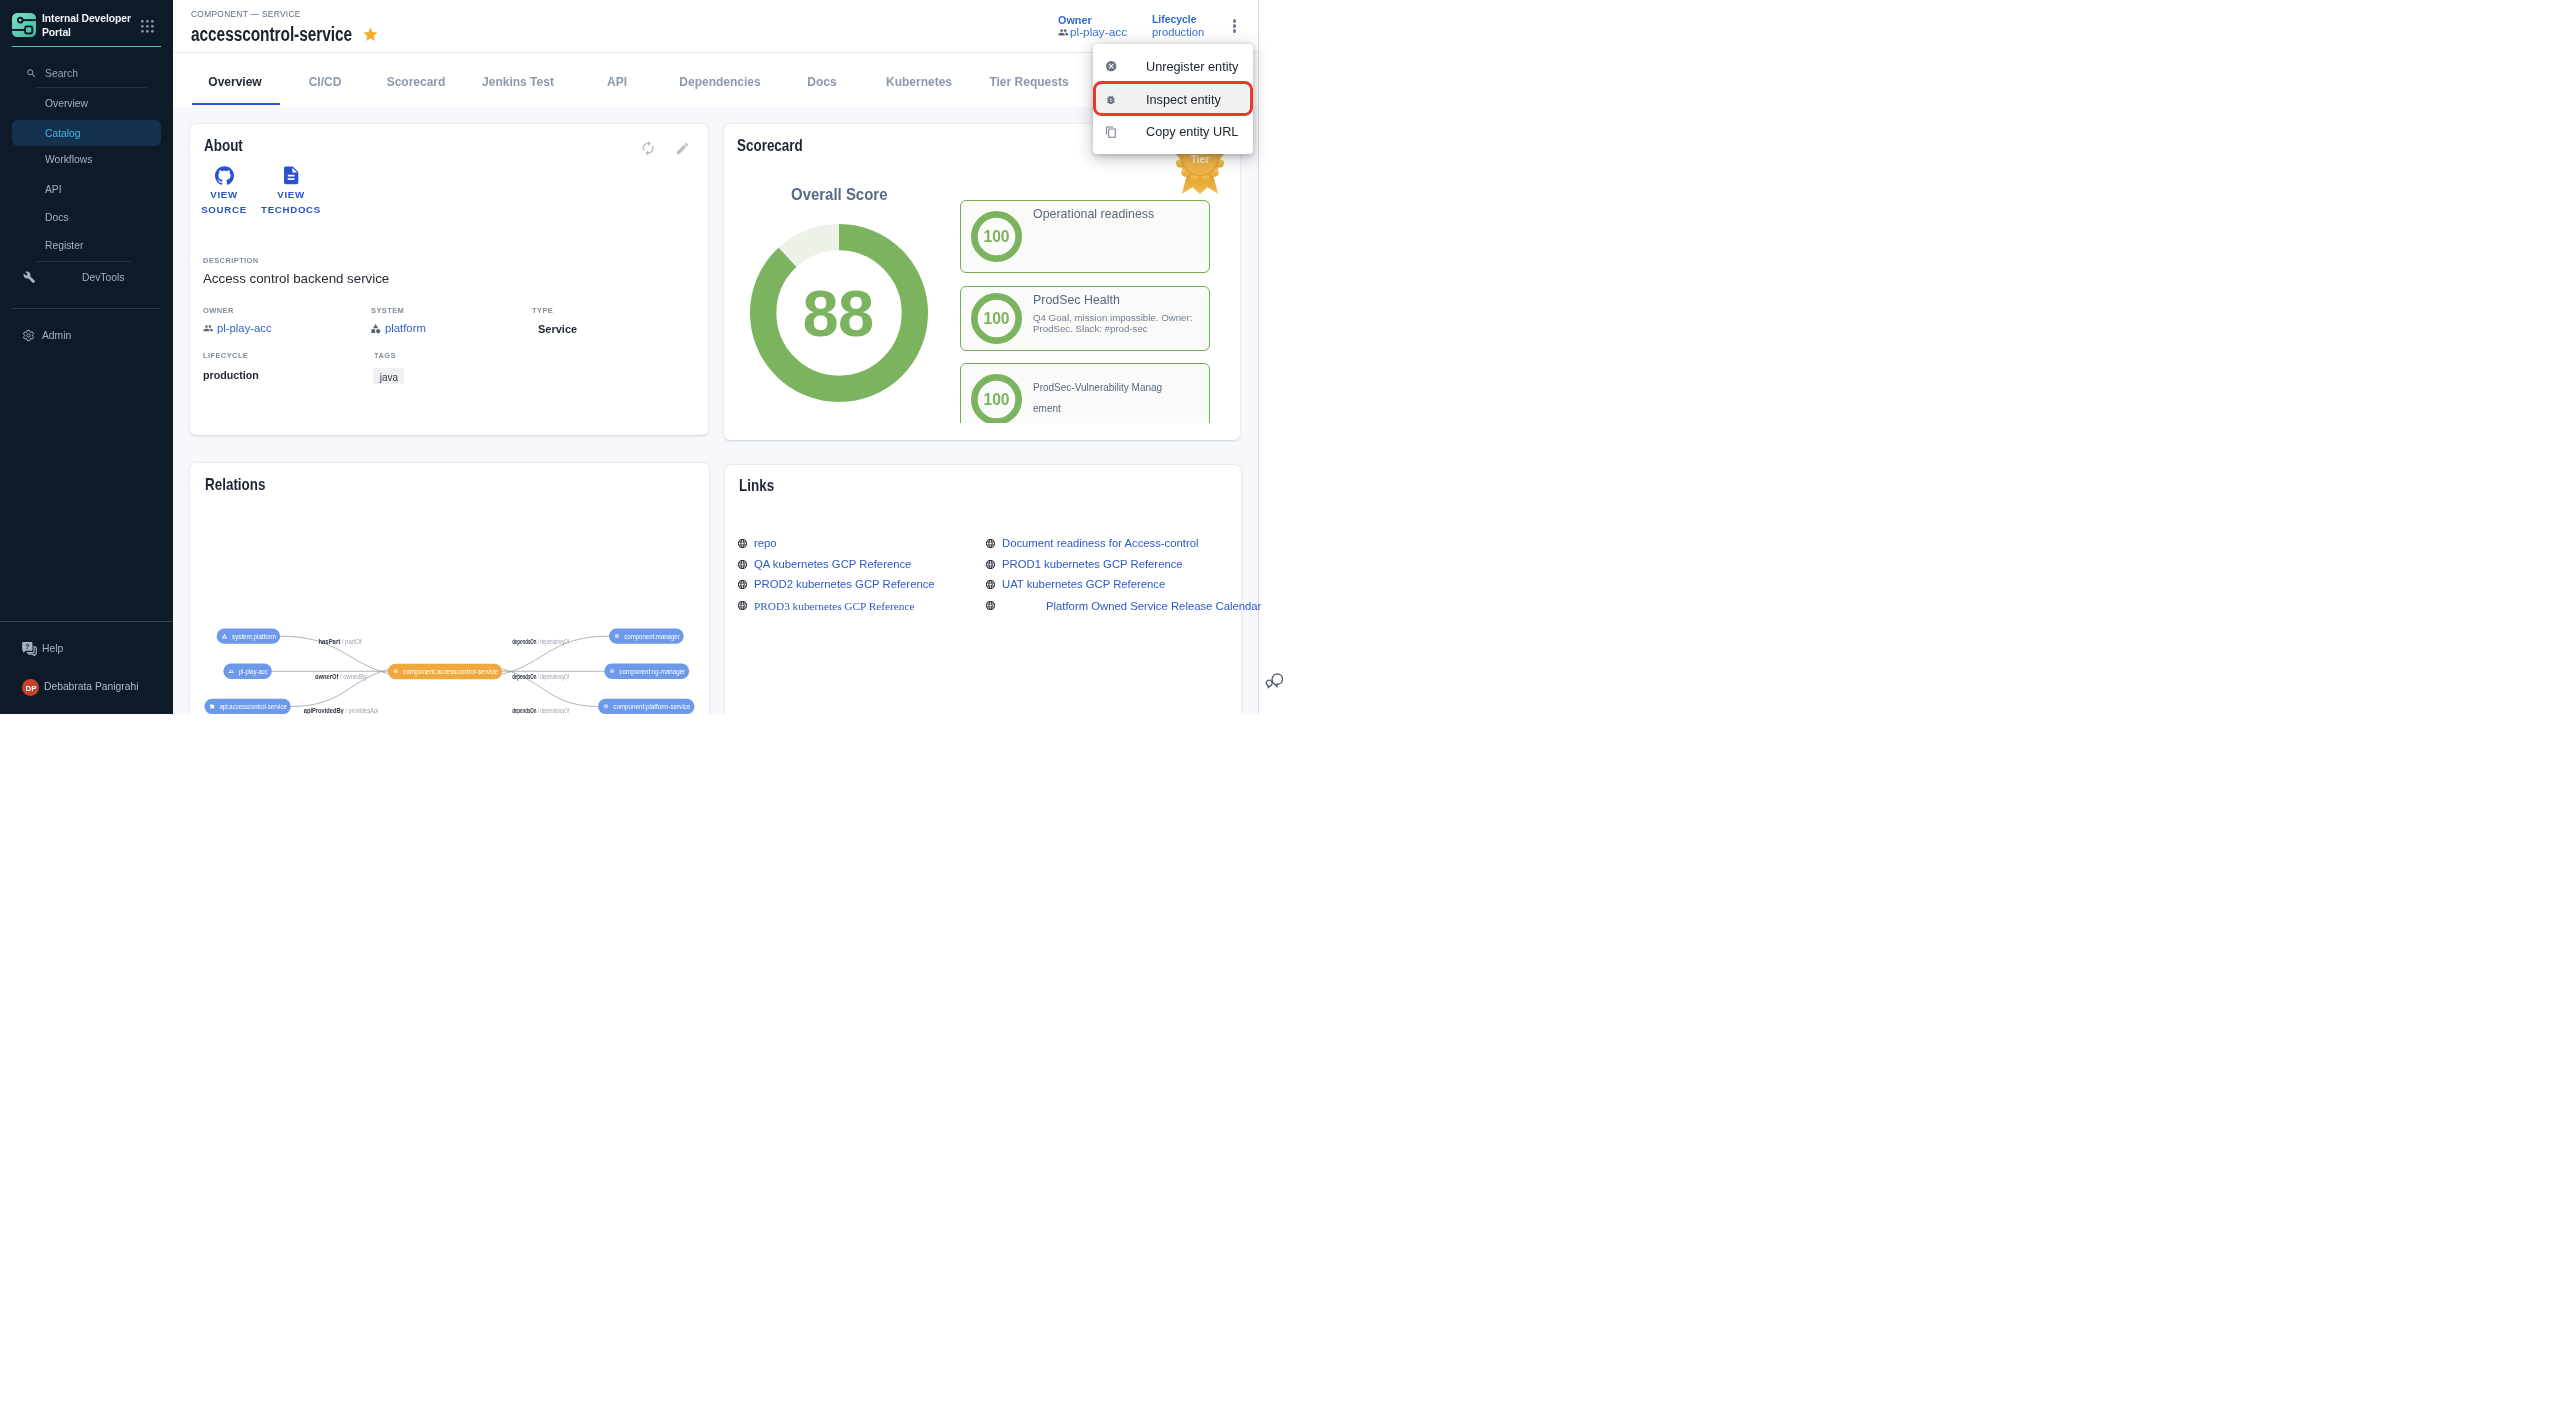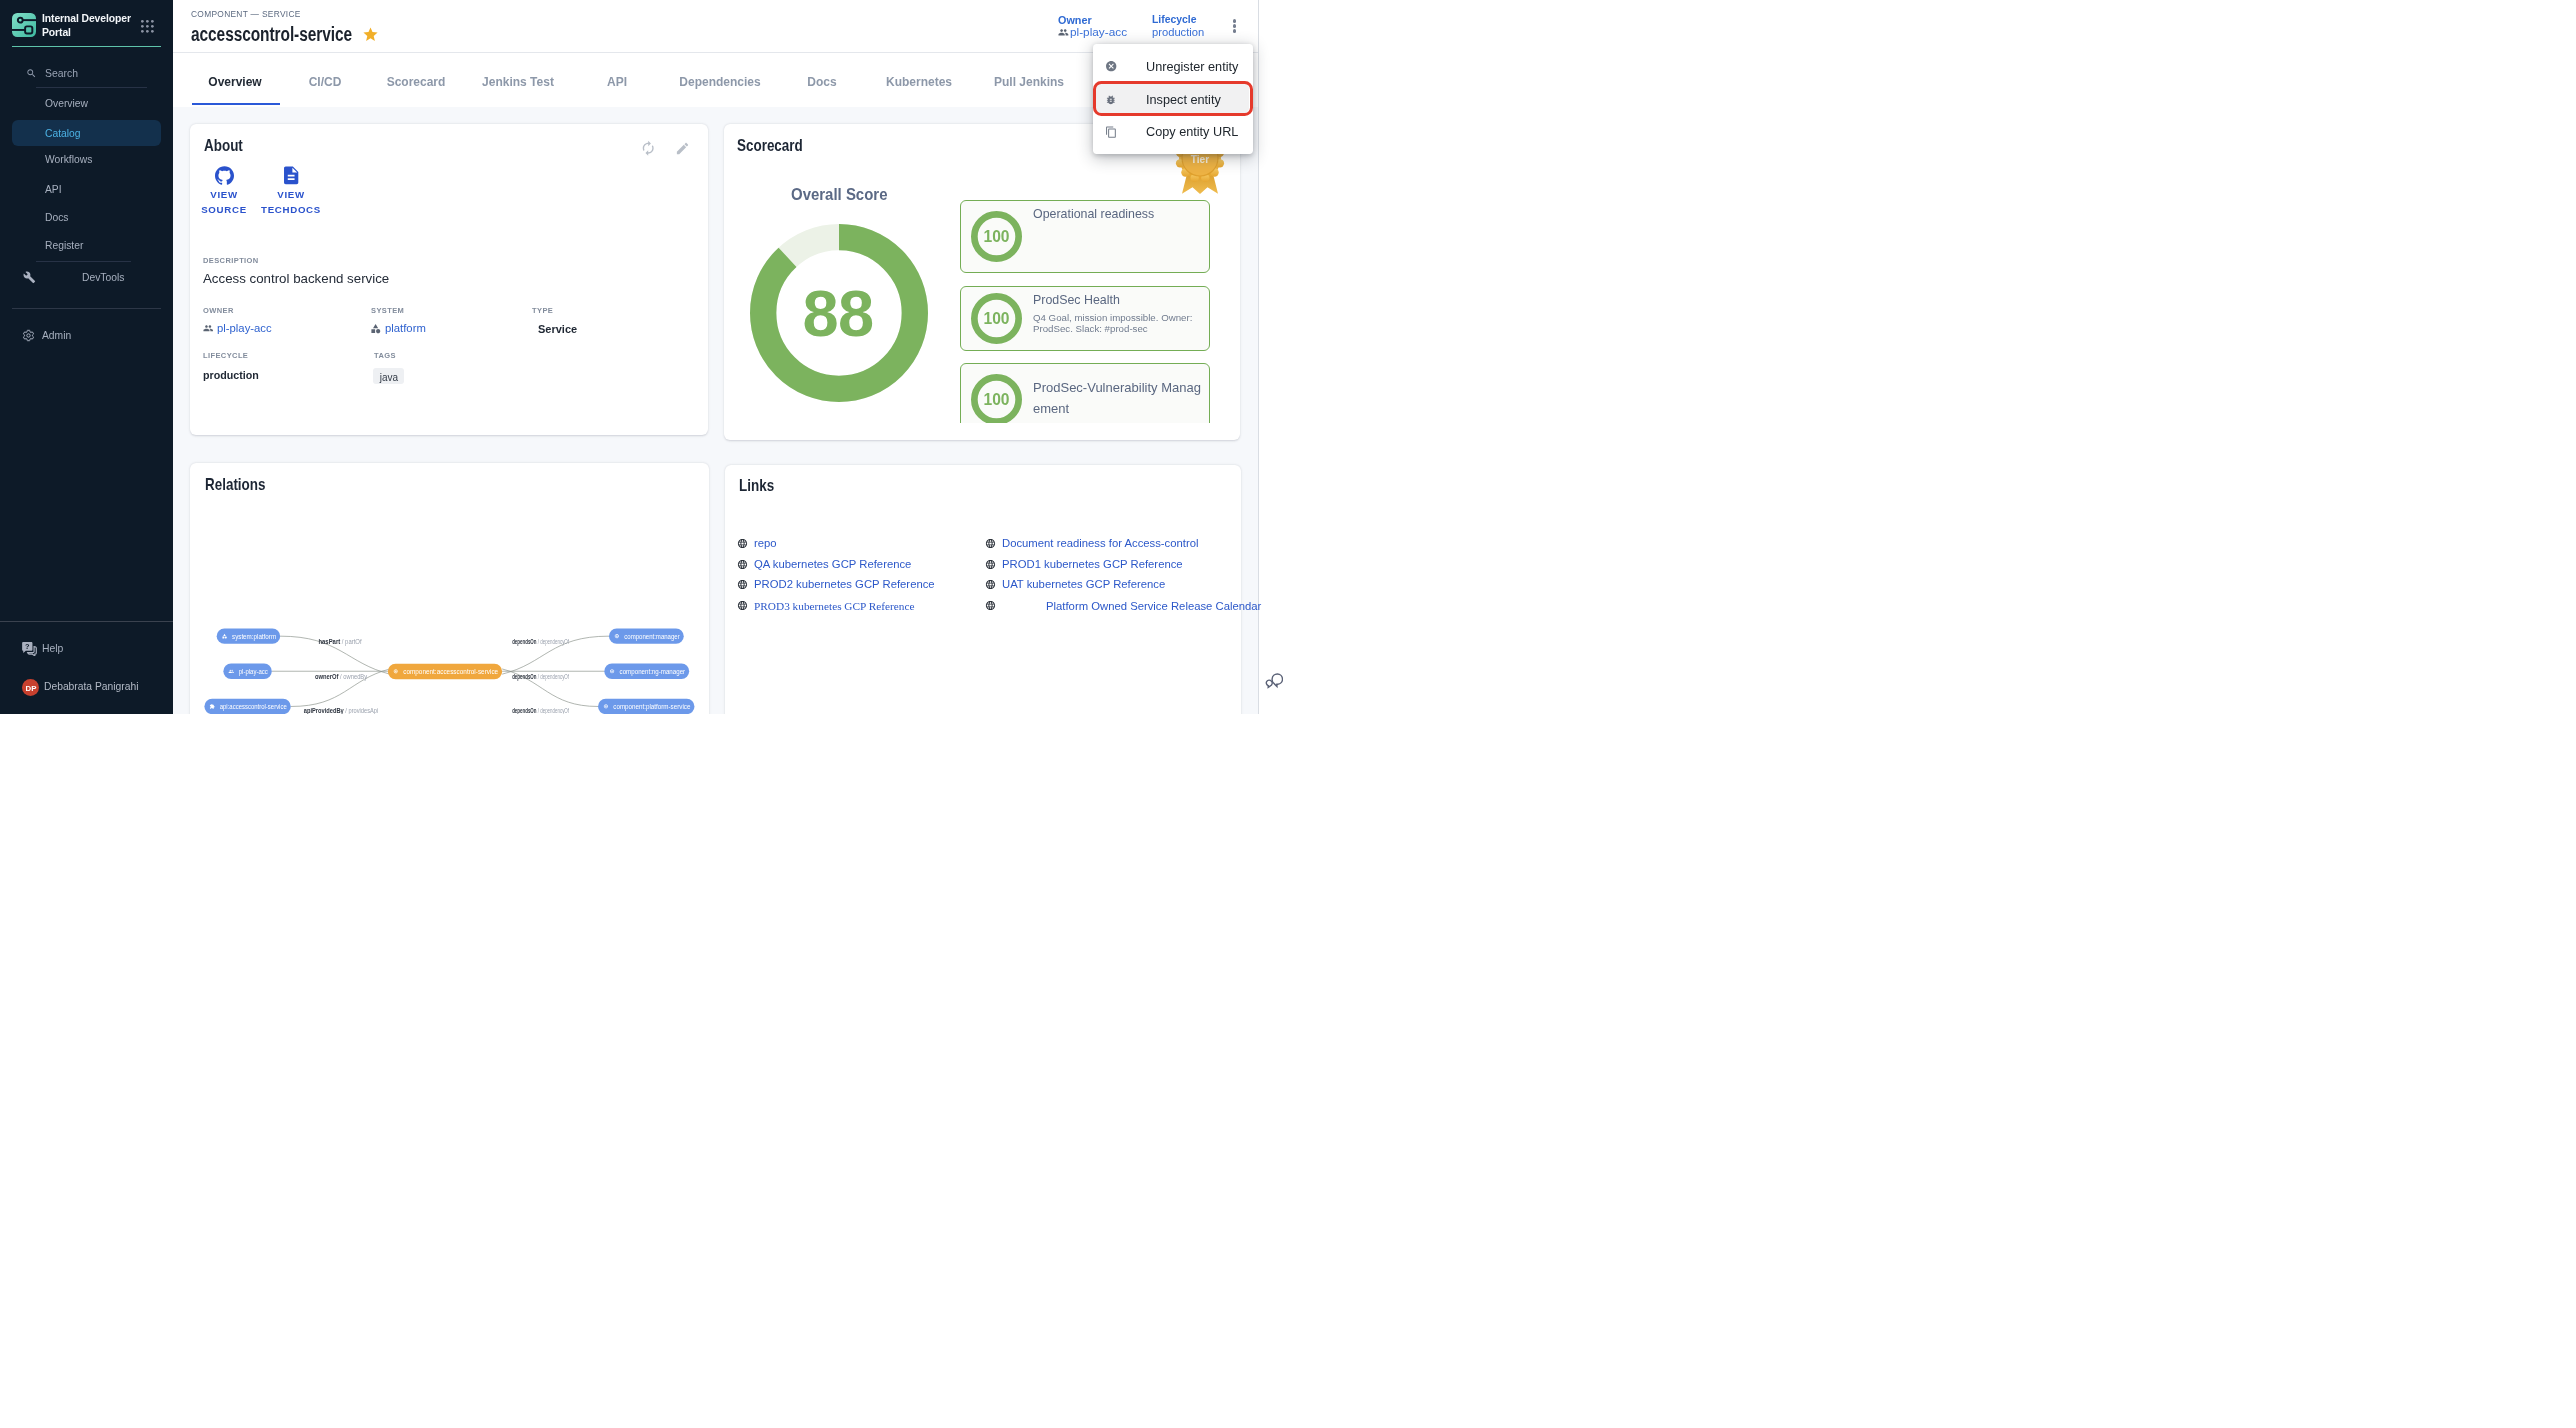--- a/index.html
+++ b/index.html
@@ -105,21 +105,21 @@
 <div class="abs" style="left:173px; top:52px; width:1086px; height:0.7px; background:#e4e7ec;"></div>
 
 <div class="abs ctx" style="left:235px; top:75px; font-size:12px; font-weight:bold; color:#222a35;">Overview</div>
 <div class="abs ctx" style="left:325px; top:75px; font-size:12px; font-weight:bold; color:#8d98a9;">CI/CD</div>
 <div class="abs ctx" style="left:416px; top:75px; font-size:12px; font-weight:bold; color:#8d98a9;">Scorecard</div>
 <div class="abs ctx" style="left:518px; top:75px; font-size:12px; font-weight:bold; color:#8d98a9;">Jenkins Test</div>
 <div class="abs ctx" style="left:617px; top:75px; font-size:12px; font-weight:bold; color:#8d98a9;">API</div>
 <div class="abs ctx" style="left:720px; top:75px; font-size:12px; font-weight:bold; color:#8d98a9;">Dependencies</div>
 <div class="abs ctx" style="left:822px; top:75px; font-size:12px; font-weight:bold; color:#8d98a9;">Docs</div>
 <div class="abs ctx" style="left:919px; top:75px; font-size:12px; font-weight:bold; color:#8d98a9;">Kubernetes</div>
-<div class="abs ctx" style="left:1029px; top:75px; font-size:12px; font-weight:bold; color:#8d98a9;">Pull Jenkins</div>
+<div class="abs ctx" style="left:1029px; top:75px; font-size:12px; font-weight:bold; color:#8d98a9;">Tier Requests</div>
 <div class="abs" style="left:192px; top:103px; width:88px; height:2.2px; background:#2b59d8;"></div>
 
 <div class="abs" style="left:1258px; top:0; width:29.5px; height:714px; background:#ffffff; border-left:0.7px solid #d9dde3;"></div>
 <svg class="abs" style="left:1265px; top:672px;" width="18" height="17" viewBox="0 0 24 23">
   <g fill="none" stroke="#5a6176" stroke-width="1.9">
     <path d="M9.5 9.2a7 7 0 1 1 7.6 7.45c-.5.04-1.2 0-1.2 0l.1 3.05-3.5-3.6a7 7 0 0 1-3-6.9z"></path>
     <path d="M8.3 12.3a3.8 3.8 0 1 0-4.1 6.05l-.05 2.5 2.9-2.1a3.8 3.8 0 0 0 1.25-6.45z" fill="#ffffff"></path>
   </g>
 </svg>
 
@@ -184,21 +184,21 @@
     <text x="34.3" y="41.8" font-size="21" font-weight="bold" fill="#7cb35e" text-anchor="middle">100</text>
   </svg>
   <svg class="abs" style="left:10.6px; top:174px;" width="51" height="51" viewBox="0 0 68.6 68.6">
     <circle cx="34.3" cy="34.3" r="29.8" fill="none" stroke="#7cb35e" stroke-width="9"></circle>
     <text x="34.3" y="41.8" font-size="21" font-weight="bold" fill="#7cb35e" text-anchor="middle">100</text>
   </svg>
   <div class="abs nw" style="left:73px; top:7.4px; font-size:12.4px; color:#5a6780;text-align:center;">Operational readiness</div>
   <div class="abs nw" style="left:73px; top:93px; font-size:12.4px; color:#5a6780;">ProdSec Health</div>
   <div class="abs nw" style="left:73px; top:112px; font-size:9.7px; color:#707b8e;">Q4 Goal, mission impossible. Owner:</div>
   <div class="abs nw" style="left:73px; top:123px; font-size:9.7px; color:#707b8e;">ProdSec. Slack: #prod-sec</div>
-  <div class="abs" style="left:73px; top:178px; font-size:13px; color:#5a6780; line-height:20.6px;">ProdSec-Vulnerability Manag<br>ement</div>
+  <div class="abs" style="left:73px; top:178px; font-size:10px; color:#5a6780; line-height:20.6px;">ProdSec-Vulnerability Manag<br>ement</div>
 </div>
 
 <div class="abs" style="left:190px; top:463px; width:519px; height:298px; background:#ffffff; border-radius:6px; box-shadow:0 0.7px 1.5px rgba(20,30,50,.08), 0 0.7px 3px rgba(20,30,50,.10);"></div>
 <div class="abs nw cond" style="left:205px; top:475px; font-size:16.4px; font-weight:bold; color:#1d2634; transform:scaleX(0.82);">Relations</div>
 <svg class="abs" style="left:190px; top:463px;" width="519" height="251" viewBox="0 0 695.8 337">
 <g fill="none" stroke="#8a918a" stroke-width="0.9">
 <path d="M120.5,232.5 C200,232.5 210,269 268,283.5"></path>
 <path d="M109.3,279.6 L265.1,279.6"></path>
 <path d="M134.8,326.9 C206,326.9 212,291 268,276.5"></path>
 <path d="M418.6,283.5 C477,269 484,232.5 562,232.5"></path>

